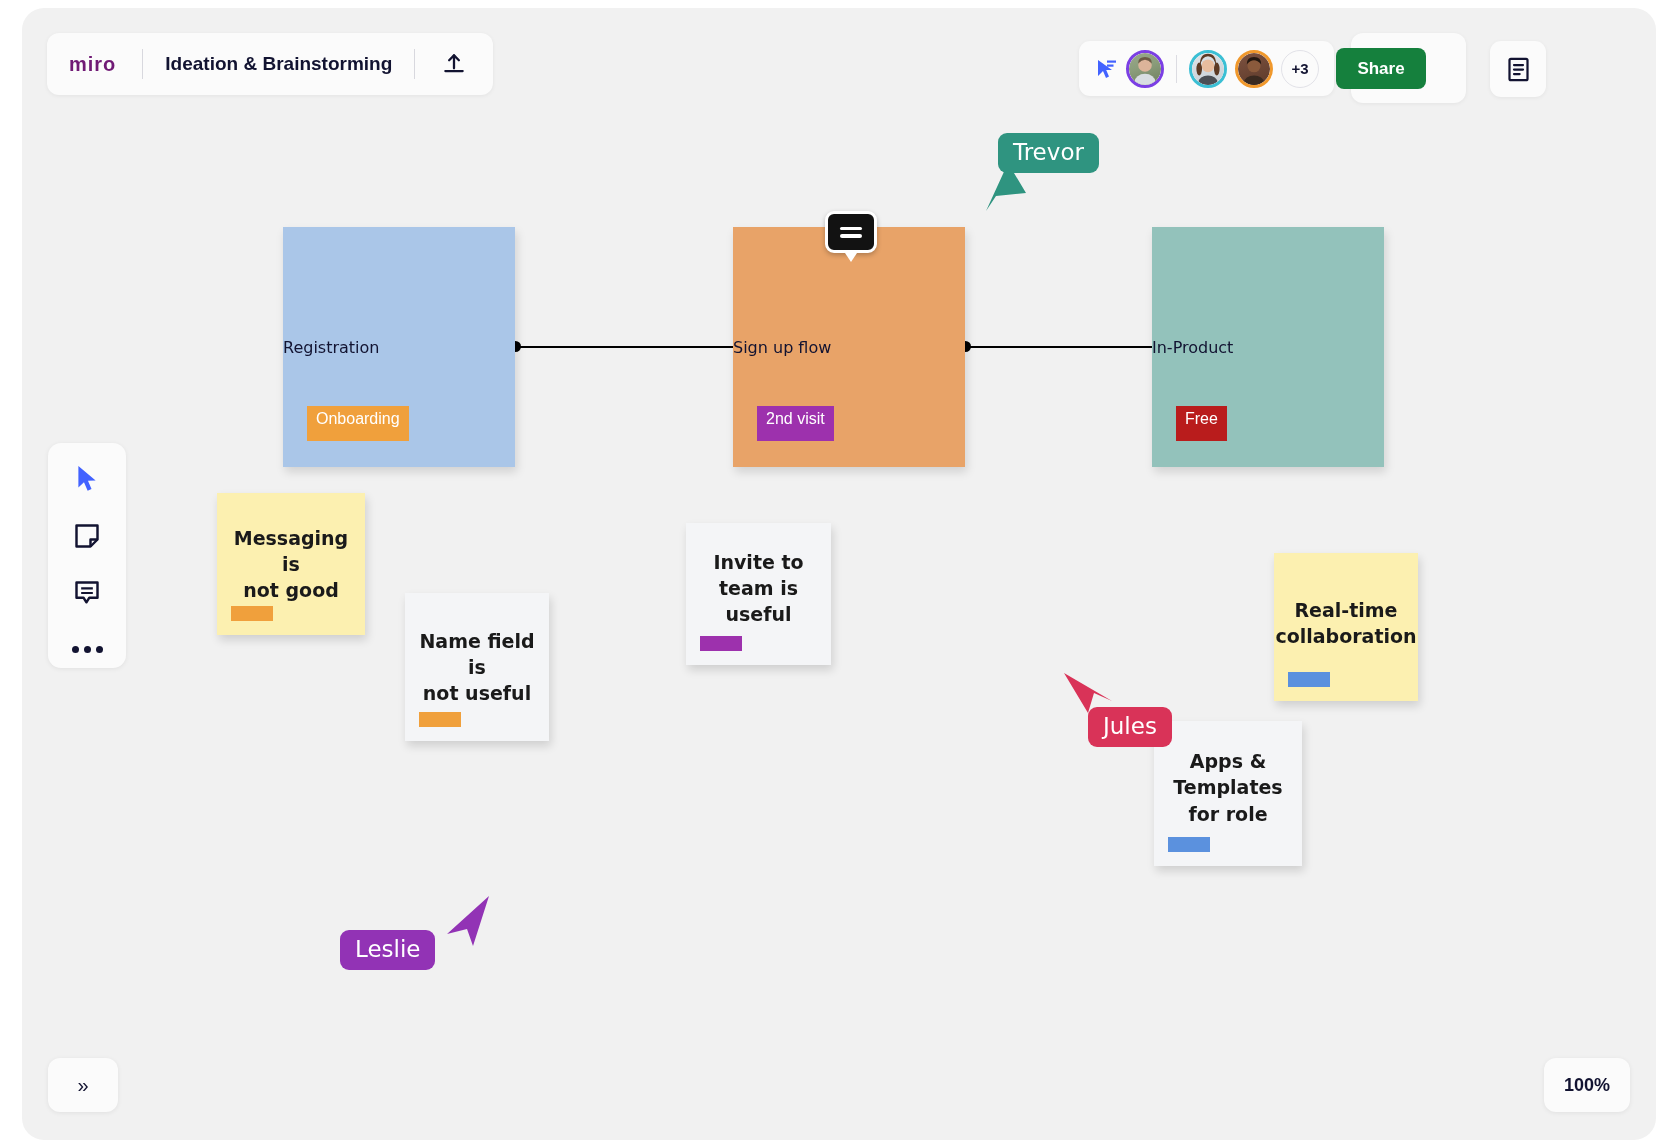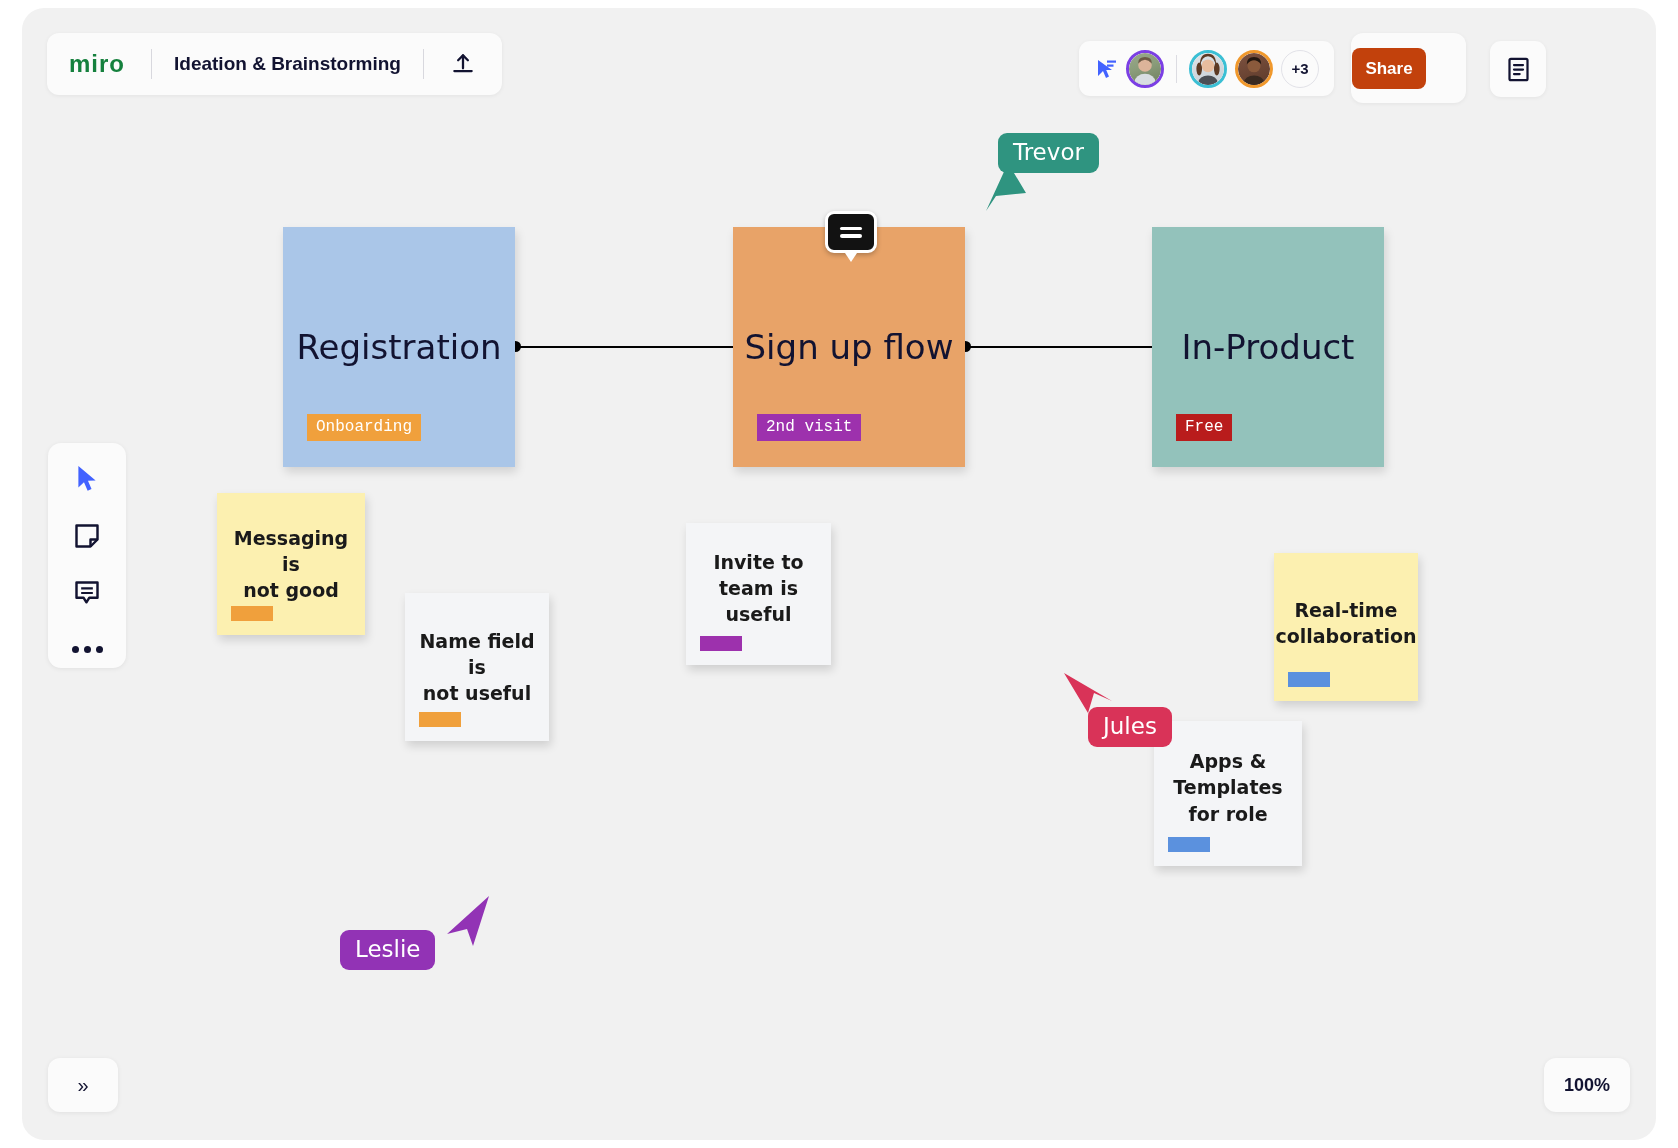--- a/index.html
+++ b/index.html
@@ -25,23 +25,23 @@
     left: 25px; top: 25px;
     height: 62px;
     background: #fbfbfb;
     border-radius: 12px;
     display: flex;
     align-items: center;
     padding: 0 22px;
     box-shadow: 0 1px 4px rgba(0,0,0,0.06);
   }
   .miro-logo {
-    font-size: 24px;
+    font-size: 20px;
     font-weight: bold;
-    color: #15803d;
+    color: #701a75;
     letter-spacing: 1px;
     line-height: 1;
     padding-right: 4px;
     text-align: right;
   }
   .hdr-div {
     width: 1px; height: 30px;
     background: #d8d8de;
     margin: 0 22px;
   }
@@ -94,22 +94,22 @@
     border: 1.5px solid #e2e2e8;
     background: #fbfbfb;
     display: flex; align-items: center; justify-content: center;
     font-size: 15px; font-weight: bold; color: #121331;
     cursor: pointer;
     flex: none;
   }
   .share-btn {
     position: absolute;
     right: 230px; top: 40px;
-    width: 74px; height: 41px;
-    background: #c2410c;
+    width: 90px; height: 41px;
+    background: #15803d;
     color: #fff;
     border: none; border-radius: 8px;
     font-size: 17px; font-weight: bold;
     font-family: "Liberation Sans", sans-serif;
     cursor: pointer;
   }
   .share-wrap {
     position: absolute;
     right: 190px; top: 25px;
     width: 115px; height: 70px;
@@ -159,32 +159,31 @@
   
   .flow-card {
     position: absolute;
     width: 232px; height: 240px;
     box-shadow: 2px 5px 9px rgba(0,0,0,0.13);
   }
   .flow-title {
     position: absolute;
     left: 0; right: 0; top: 50%;
     transform: translateY(-50%);
-    text-align: center;
-    font-size: 34px;
+    font-size: 16px;
     color: #121331;
     font-family: "DejaVu Sans", sans-serif;
   }
   .flow-tag {
     position: absolute;
     left: 24px; bottom: 26px;
-    padding: 4px 9px 5px;
+    padding: 4px 9px 13px;
     font-size: 16px;
     color: #ffffff;
-    font-family: Liberation Mono, monospace;
+    font-family: Liberation Sans, sans-serif;
     white-space: nowrap;
   }
 
   .connector {
     position: absolute;
     height: 2px;
     background: #000;
   }
   .conn-dot {
     position: absolute;

